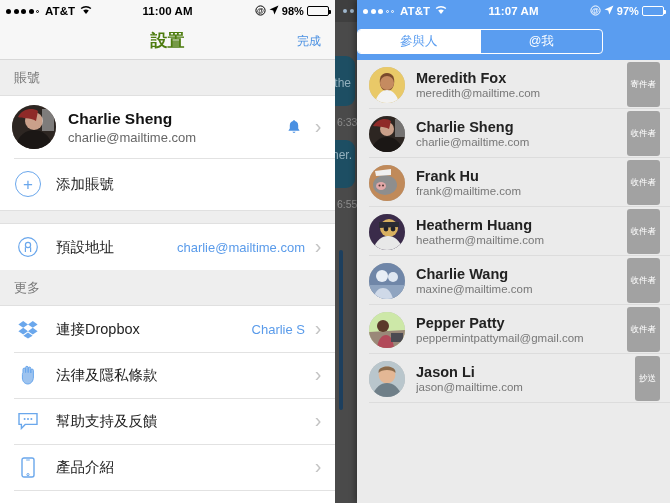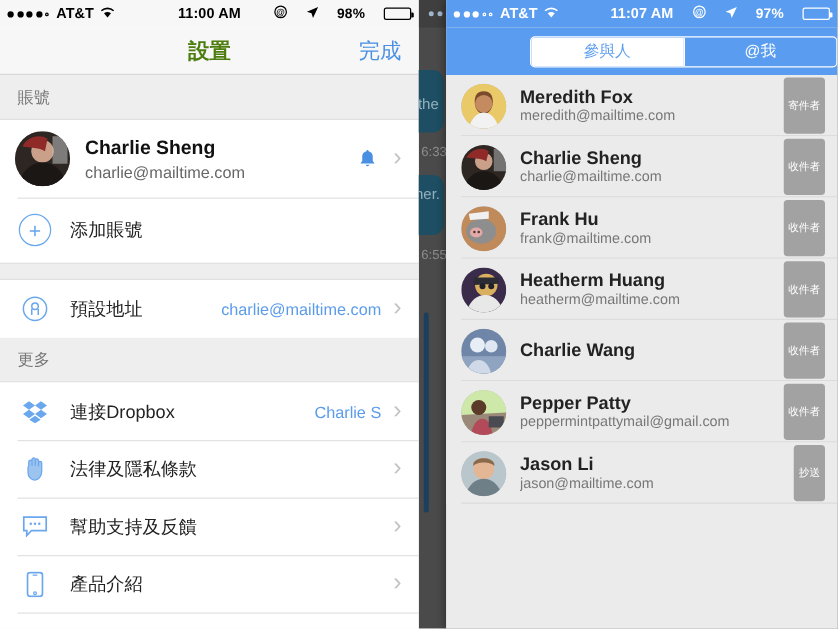--- a/index.html
+++ b/index.html
@@ -19,21 +19,21 @@
   }
   .sb-left { display: flex; align-items: center; gap: 3px; }
   .dots { display: flex; align-items: center; gap: 2.5px; }
   .dot { width: 5px; height: 5px; border-radius: 50%; }
   .sb-carrier { margin-left: 3px; font-size: 11.5px; }
   .wifi { font-size: 11px; margin-left: 2px; }
   .sb-time {
     position: absolute; left: 0; right: 0; text-align: center;
     font-size: 11.5px; font-weight: bold; pointer-events: none;
   }
-  .sb-right { margin-left: auto; display: flex; align-items: center; gap: 15px; font-size: 11px; }
+  .sb-right { margin-left: auto; display: flex; align-items: center; gap: 3px; font-size: 11px; }
   .batt-shell {
     width: 22px; height: 10px; border-radius: 2px;
     border: 1px solid currentColor; position: relative; padding: 1px;
   }
   .batt-fill { height: 100%; background: currentColor; border-radius: 1px; }
   .batt-nub {
     position: absolute; right: -3px; top: 3px; width: 2px; height: 4px;
     background: currentColor; border-radius: 0 1px 1px 0;
   }
 
@@ -47,21 +47,21 @@
   #left .dot.hollow { background: transparent; border: 1px solid #000; width: 3px; height: 3px; }
 
   .navbar {
     height: 38px; background: #f7f7f7; position: relative;
     display: flex; align-items: center; justify-content: center;
     border-bottom: 1px solid #d8d8d8;
   }
   .nav-title { font-size: 17px; font-weight: bold; color: #4d7c0f; }
   .nav-action {
     position: absolute; right: 14px; top: 50%; transform: translateY(-50%);
-    font-size: 17px; color: #4a90e2;
+    font-size: 12px; color: #4a90e2;
   }
 
   .section-head {
     background: #eeeeee; height: 36px; display: flex; align-items: center;
     padding: 0 14px; font-size: 13px; color: #777; border-bottom: 1px solid #e0e0e0;
   }
 
   .row {
     background: #fff; display: flex; align-items: center;
     padding: 0 12px 0 14px; position: relative; min-height: 46px;
@@ -119,21 +119,21 @@
     position: absolute; left: 22px; top: 0; right: 0; bottom: 0;
     background: #ebebeb; box-shadow: -2px 0 6px rgba(0,0,0,.35);
     display: flex; flex-direction: column;
   }
   #right .statusbar { background: #5a9df0; color: #fff; }
   #right .dot { background: #fff; }
   #right .dot.hollow { background: transparent; border: 1px solid #fff; width: 3px; height: 3px; }
 
   .seg-bar {
     background: #5a9df0; height: 38px;
-    display: flex; align-items: center; justify-content: flex-end;
+    display: flex; align-items: center; justify-content: flex-start;
   }
   .segmented {
     width: 246px; height: 25px; border: 1px solid #ffffff; border-radius: 4px;
     display: flex; overflow: hidden;
   }
   .seg {
     flex: 1; display: flex; align-items: center; justify-content: center;
     font-size: 12.5px; color: #fff;
   }
   .seg.active { background: #ffffff; color: #5a9df0; }
@@ -463,20 +463,21 @@
             <svg width="36" height="36" viewBox="0 0 36 36">
               <rect width="36" height="36" fill="#6f86a8"></rect>
               <path d="M0 22 L36 22 L36 36 L0 36 Z" fill="#8fa4c0"></path>
               <circle cx="13" cy="13" r="6" fill="#e8eef6"></circle>
               <circle cx="24" cy="14" r="5" fill="#dfe7f2"></circle>
               <path d="M4 36 C6 28 10 25 14 25 C18 25 22 28 24 36 Z" fill="#cfd9e8"></path>
             </svg>
           </div>
           <div class="c-text">
             <div class="c-name">Charlie Wang</div>
+            <div class="c-mail">maxine@mailtime.com</div>
           </div>
           <div class="badge">收件者</div>
         </div>
 
         <div class="contact">
           <div class="c-avatar">
             <svg width="36" height="36" viewBox="0 0 36 36">
               <rect width="36" height="36" fill="#cde8a8"></rect>
               <path d="M0 20 L36 18 L36 36 L0 36 Z" fill="#9a8878"></path>
               <circle cx="14" cy="14" r="6" fill="#5b3a2a"></circle>

